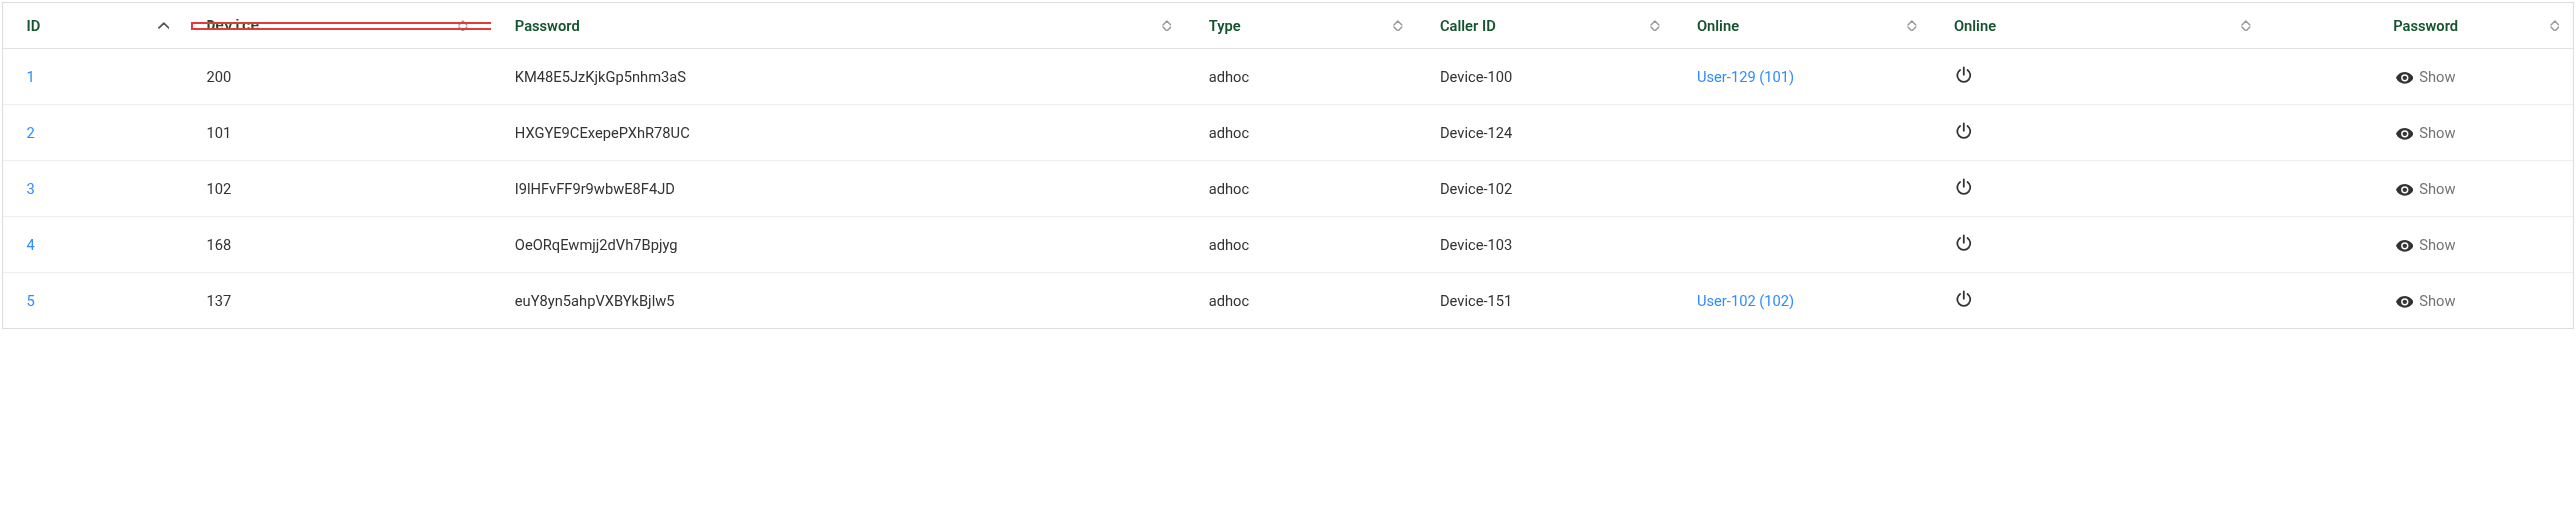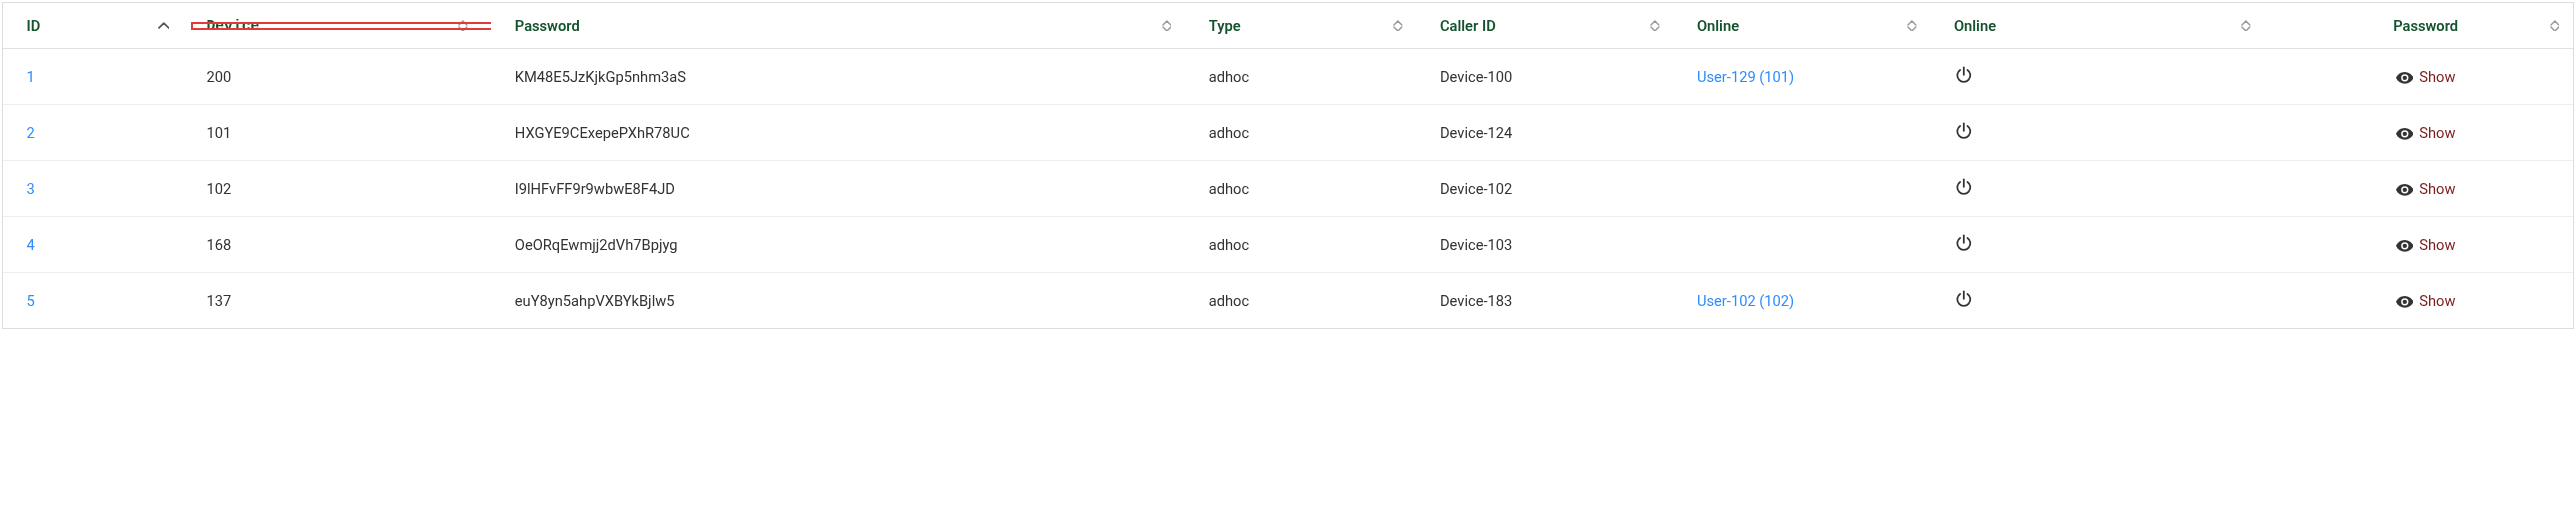--- a/index.html
+++ b/index.html
@@ -60,21 +60,21 @@
       bottom: 3.9px;
       left: -5.9px;
       right: -68px;
     }
     .hdr-inner { position: relative; display: block; height: 100%; font-family: Liberation Mono, monospace; }
     .actions-cell { text-align: center; }
     .show-btn {
       display: inline-flex;
       align-items: center;
       gap: 5.9px;
-      color: #7f1d1d;
+      color: #737373;
       cursor: pointer;
     }
     .eye-icon svg { display: inline-block; vertical-align: middle; }
     .power-icon { display: inline-flex; }
     .power-icon svg { display: block; }
     col.c-id { width: 7%; }
     col.c-device { width: 12%; }
     col.c-password { width: 27%; }
     col.c-type { width: 9%; }
     col.c-callerid { width: 10%; }
@@ -268,21 +268,21 @@
                   <path d="M12 0C6 0 1.7 4 0 8c1.7 4 6 8 12 8s10.3-4 12-8c-1.7-4-6-8-12-8zm0 13a5 5 0 1 1 0-10 5 5 0 0 1 0 10zm0-8a3 3 0 1 0 0 6 3 3 0 0 0 0-6z"></path>
                 </svg></span>
               <span>Show</span>
             </span></td>
         </tr>
         <tr>
           <td><span class="link">5</span></td>
           <td><span>137</span></td>
           <td><span>euY8yn5ahpVXBYkBjlw5</span></td>
           <td><span>adhoc</span></td>
-          <td><span>Device-183</span></td>
+          <td><span>Device-151</span></td>
           <td><span class="link">User-102 (102)</span></td>
           <td><span class="power-icon">
               <svg width="19.6" height="19.6" viewBox="0 0 24 24" fill="none" stroke="#333" stroke-width="2.2" stroke-linecap="round">
                 <path d="M12 3v9"></path>
                 <path d="M7.5 6a8 8 0 1 0 9 0"></path>
               </svg>
             </span></td>
           <td class="actions-cell"><span class="show-btn">
               <span class="eye-icon"><svg width="17.6" height="13.7" viewBox="0 0 24 16" fill="#333">
                   <path d="M12 0C6 0 1.7 4 0 8c1.7 4 6 8 12 8s10.3-4 12-8c-1.7-4-6-8-12-8zm0 13a5 5 0 1 1 0-10 5 5 0 0 1 0 10zm0-8a3 3 0 1 0 0 6 3 3 0 0 0 0-6z"></path>

